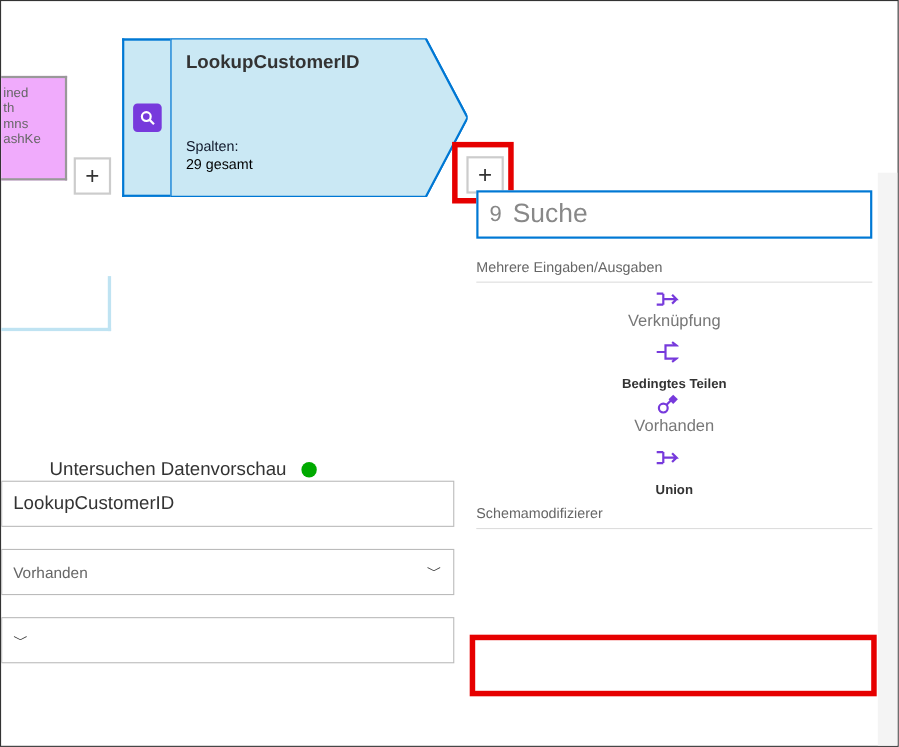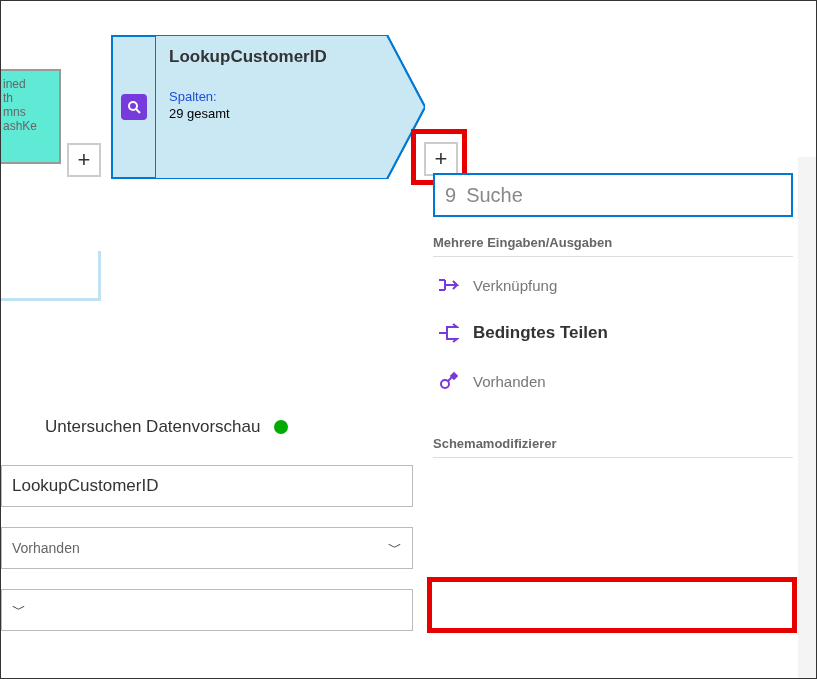--- a/index.html
+++ b/index.html
@@ -17,21 +17,21 @@
     width: 100%;
     height: 350px;
   }
   
   .truncated-node {
     position: absolute;
     left: 0;
     top: 68px;
     width: 60px;
     height: 95px;
-    background: #5eead4;
+    background: #f0abfc;
     border-top: 2px solid #999;
     border-bottom: 2px solid #999;
     border-right: 2px solid #999;
     font-size: 12px;
     color: #666;
     padding: 6px 2px;
     line-height: 14px;
     overflow: hidden;
   }
   .truncated-plus {
@@ -97,22 +97,22 @@
     left: 14px;
     right: 30px;
   }
   .node-title {
     font-size: 17px;
     font-weight: 600;
     color: #333;
   }
   .node-sub1 {
     font-size: 13px;
-    color: #1d4ed8;
-    margin-top: 22px;
+    color: #0f172a;
+    margin-top: 58px;
   }
   .node-sub2 {
     font-size: 13px;
     color: #000000;
     margin-top: 2px;
   }
   .node-plus-wrap {
     position: absolute;
     left: 410px;
     top: 128px;
@@ -149,48 +149,48 @@
     align-items: center;
     padding: 0 10px;
     margin-bottom: 18px;
   }
   .search-glyph {
     font-size: 20px;
     color: #888;
     margin-right: 10px;
   }
   .search-text {
-    font-size: 20px;
+    font-size: 24px;
     color: #888;
   }
   .section-label {
     font-size: 13px;
     color: #666;
     padding-bottom: 6px;
     border-bottom: 1px solid #ddd;
     margin-bottom: 4px;
-    font-weight: bold;
   }
   .item {
     display: flex;
     align-items: center;
     height: 48px;
     padding: 0 4px;
     cursor: pointer;
     font-size: 16px;
     color: #444;
+    flex-direction: column;
   }
   .item .icon {
     width: 22px;
     height: 22px;
     margin-right: 14px;
     flex-shrink: 0;
   }
   .item.weak { color: #777; font-size: 15px; }
-  .item.bold { font-weight: 600; font-size: 17px; color: #333; }
+  .item.bold { font-weight: 600; font-size: 12px; color: #333; gap: 11px; }
   .highlight-box {
     position: absolute;
     left: 426px;
     top: 576px;
     width: 370px;
     height: 56px;
     border: 5px solid #e60000;
     pointer-events: none;
   }
   
@@ -200,21 +200,20 @@
     top: 416px;
     width: 420px;
     padding-right: 8px;
   }
   .inspect-row {
     display: flex;
     align-items: center;
     padding-left: 44px;
     font-size: 17px;
     color: #333;
-    margin-bottom: 28px;
   }
   .green-dot {
     width: 14px;
     height: 14px;
     border-radius: 50%;
     background: #0a0;
     margin-left: 14px;
   }
   .form-field {
     width: 100%;
@@ -311,23 +310,31 @@
     <span class="icon">
       <svg viewBox="0 0 22 22">
           <circle cx="8" cy="14" r="4" fill="none" stroke="#773adc" stroke-width="2"></circle>
           <path d="M11 11 l5 -5" stroke="#773adc" stroke-width="2"></path>
           <rect x="14" y="3" width="6" height="6" fill="#773adc" transform="rotate(45 17 6)"></rect>
         </svg>
     </span>
     <span>Vorhanden</span>
   </div>
 
-
-
-  <div class="section-label" style="margin-top:31px">Schemamodifizierer</div>
+  <div class="item bold">
+    <span class="icon">
+      <svg viewBox="0 0 22 22">
+          <path d="M2 6 h6 M2 16 h6 M8 6 v10 M8 11 h12 l-4 -4 M20 11 l-4 4" fill="none" stroke="#773adc" stroke-width="2"></path>
+        </svg>
+    </span>
+    <span>Union</span>
+  </div>
+
+
+  <div class="section-label" style="margin-top:6px">Schemamodifizierer</div>
 
 
 </div>
 
 <div class="highlight-box"></div>
 
 <div class="bottom-area">
   <div class="inspect-row">
     <span>Untersuchen Datenvorschau</span>
     <span class="green-dot"></span>

